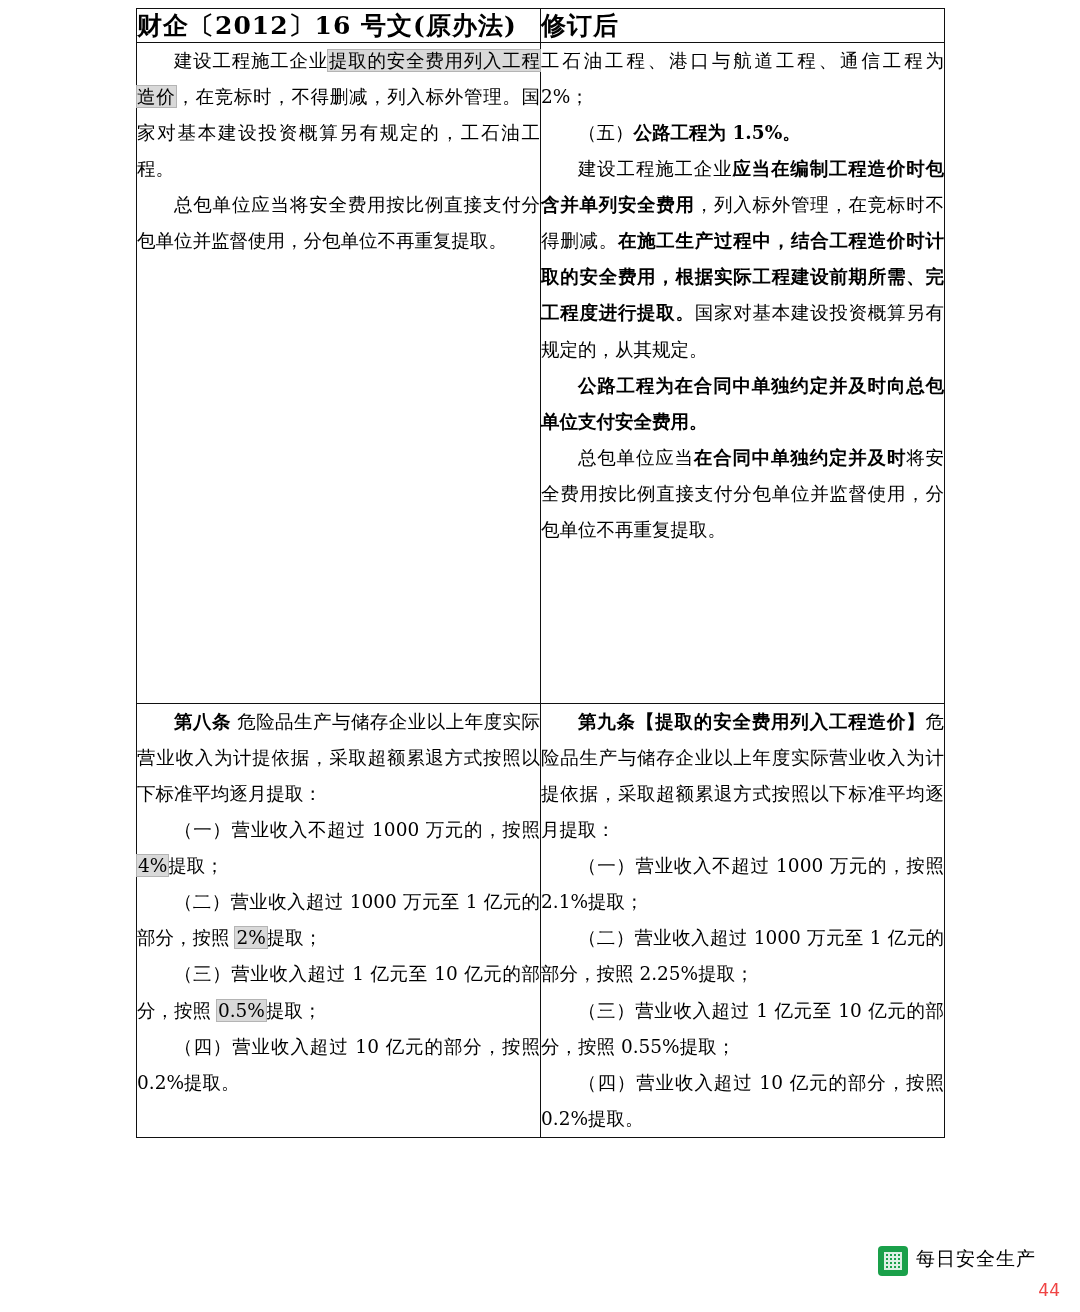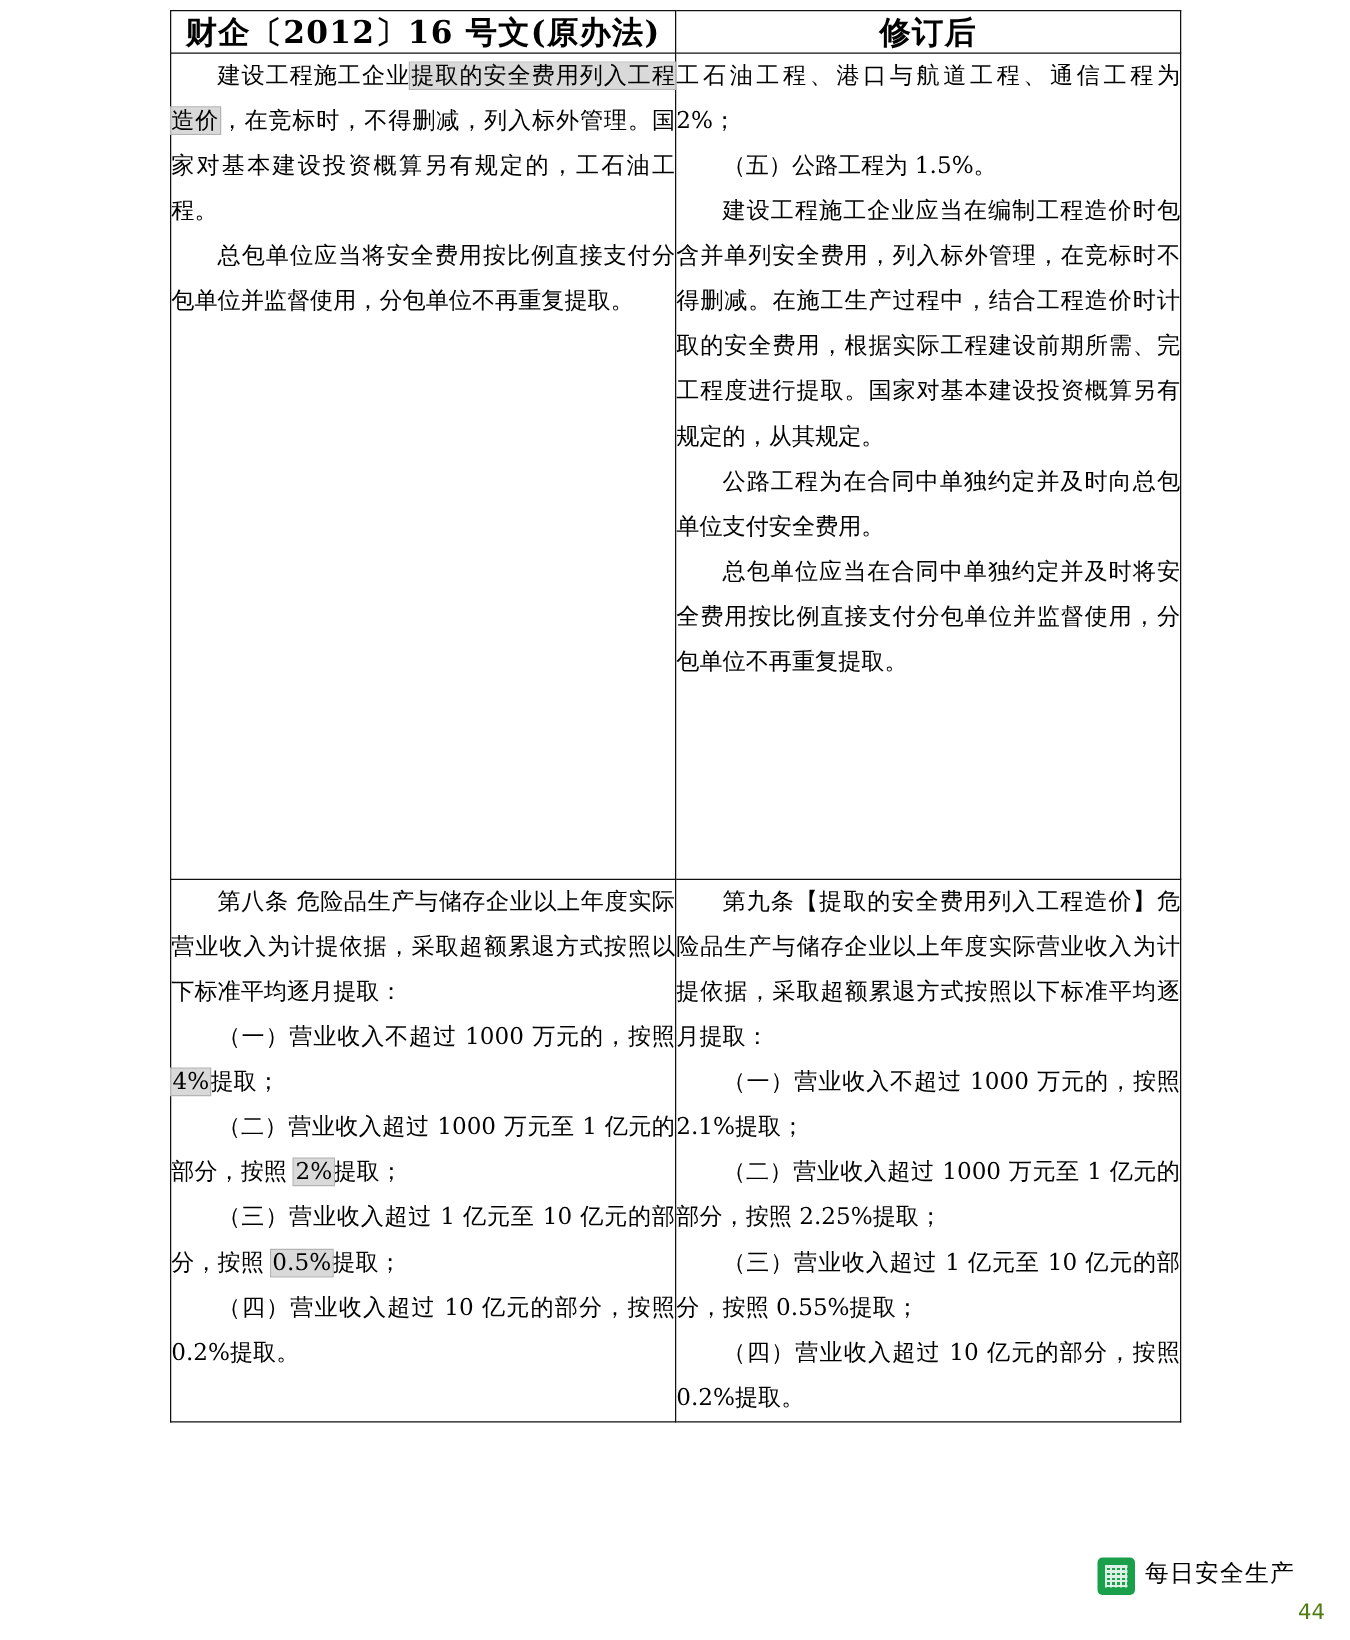--- a/index.html
+++ b/index.html
@@ -36,21 +36,21 @@
   table.doc-table th {
     border: 1.5px solid #111;
     vertical-align: top;
     padding: 0;
   }
 
   .col-left  { width: 404px; }
   .col-right { width: 404px; }
 
   .header-cell {
-    text-align: center;
+    text-align: left;
     font-size: 25px;
     letter-spacing: 1px;
     padding: 12px 0 14px 0;
     font-family: "DejaVu Serif", "Liberation Serif", serif;
   }
 
   .cell-body {
     padding: 14px 16px 16px 16px;
     font-size: 18.5px;
     line-height: 1.95;
@@ -66,21 +66,21 @@
     text-indent: 0;
   }
 
   .hl {
     background: #d9d9d9;
     outline: 1px solid #b4b4b4;
     padding: 0 1px;
   }
 
   .bold {
-    font-weight: normal;
+    font-weight: bold;
   }
 
   .tall-left { height: 660px; }
 
   .footer-logo {
     position: absolute;
     right: 44px;
     bottom: 36px;
     display: flex;
     gap: 8px;
@@ -107,21 +107,21 @@
     font-size: 19px;
     font-family: "DejaVu Sans", "Liberation Sans", sans-serif;
     letter-spacing: 1px;
   }
   .page-number {
     position: absolute;
     right: 20px;
     bottom: 12px;
     font-size: 17px;
     font-family: "DejaVu Sans", "Liberation Sans", sans-serif;
-    color: #4d7c0f;
+    color: #ef4444;
   }
 </style>
 </head>
 <body>
 
 <div class="page">
 
   <table class="doc-table">
     <colgroup>
       <col class="col-left">

